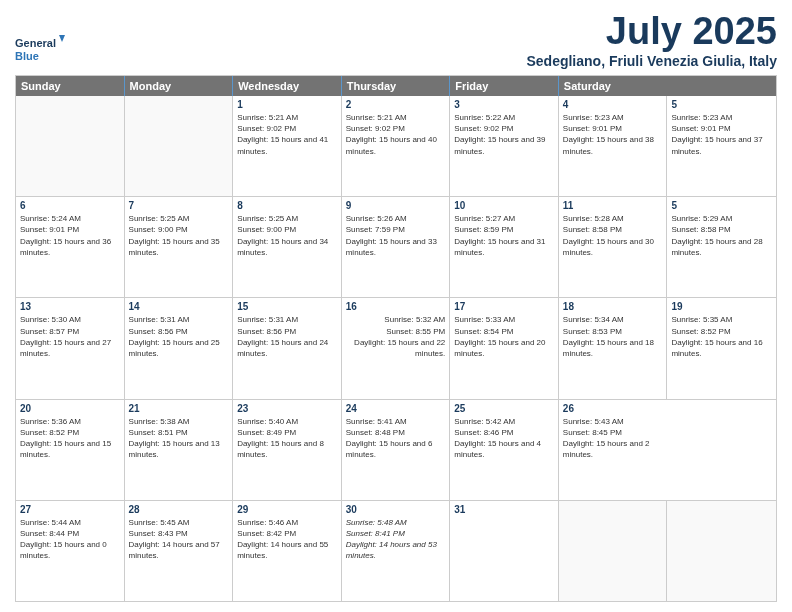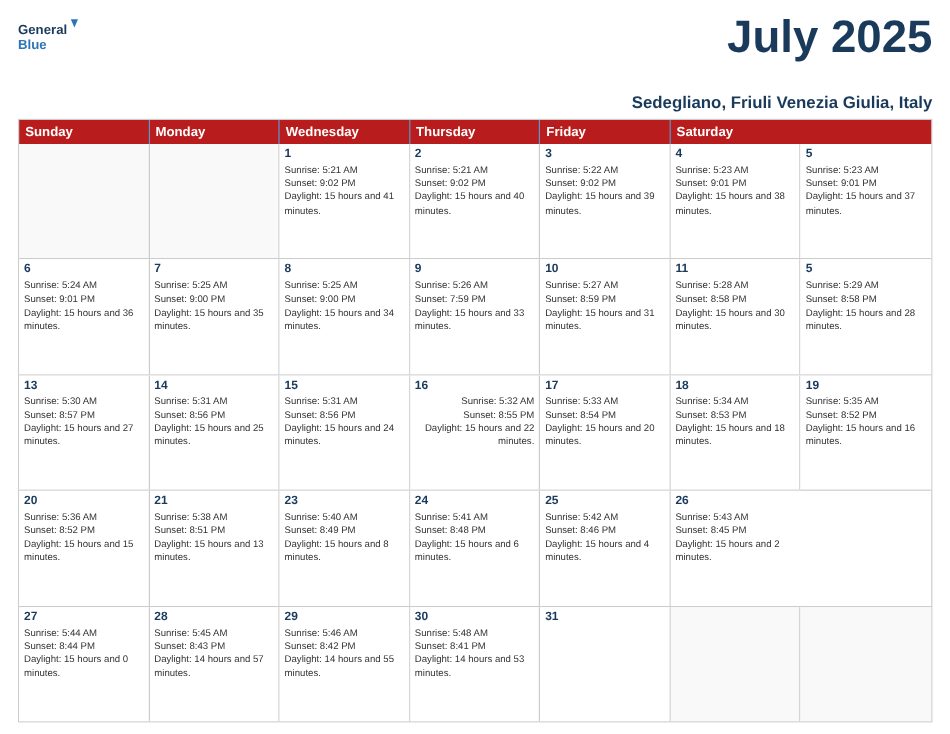--- a/index.html
+++ b/index.html
@@ -13,52 +13,51 @@
     .page {
       width: 792px;
       height: 612px;
       padding: 10px 15px;
       display: flex;
       flex-direction: column;
     }
     .header {
       display: flex;
       justify-content: space-between;
-      align-items: flex-start;
+      align-items: flex-end;
       margin-bottom: 6px;
     }
     .logo {
       display: flex;
       align-items: center;
       margin-top: 4px;
     }
     .title-block {
       text-align: right;
     }
     .main-title {
       font-size: 38px;
       font-weight: bold;
       color: #1a3a5c;
     }
     .subtitle {
       font-size: 14px;
       font-weight: bold;
       color: #1a3a5c;
-      margin-top: 24px;
     }
     .calendar {
       flex: 1;
       display: flex;
       flex-direction: column;
       border: 1px solid #ccc;
     }
     .day-headers {
       display: grid;
       grid-template-columns: repeat(7, 1fr);
-      background: #b91c1c;
+      background: #737373;
     }
     .day-header {
       color: #fff;
       font-size: 11px;
       font-weight: bold;
       padding: 4px 5px;
       border-right: 1px solid #5a96cc;
       text-align: left;
     }
     .day-header:last-child { border-right: none; }
@@ -299,21 +298,21 @@
 Daylight: 14 hours and 57 minutes.</div>
           </div>
           <div class="day-cell">
             <div class="day-num">29</div>
             <div class="day-info" style="white-space: pre-line;">Sunrise: 5:46 AM
 Sunset: 8:42 PM
 Daylight: 14 hours and 55 minutes.</div>
           </div>
           <div class="day-cell">
             <div class="day-num">30</div>
-            <div class="day-info" style="white-space: pre-line;">Sunrise: 5:48 AM
+            <div class="day-info" style="white-space: pre-line; font-style: italic;">Sunrise: 5:48 AM
 Sunset: 8:41 PM
 Daylight: 14 hours and 53 minutes.</div>
           </div>
           <div class="day-cell">
             <div class="day-num">31</div>
           </div>
           <div class="day-cell empty"></div>
           <div class="day-cell empty"></div>
         </div>
       </div>

